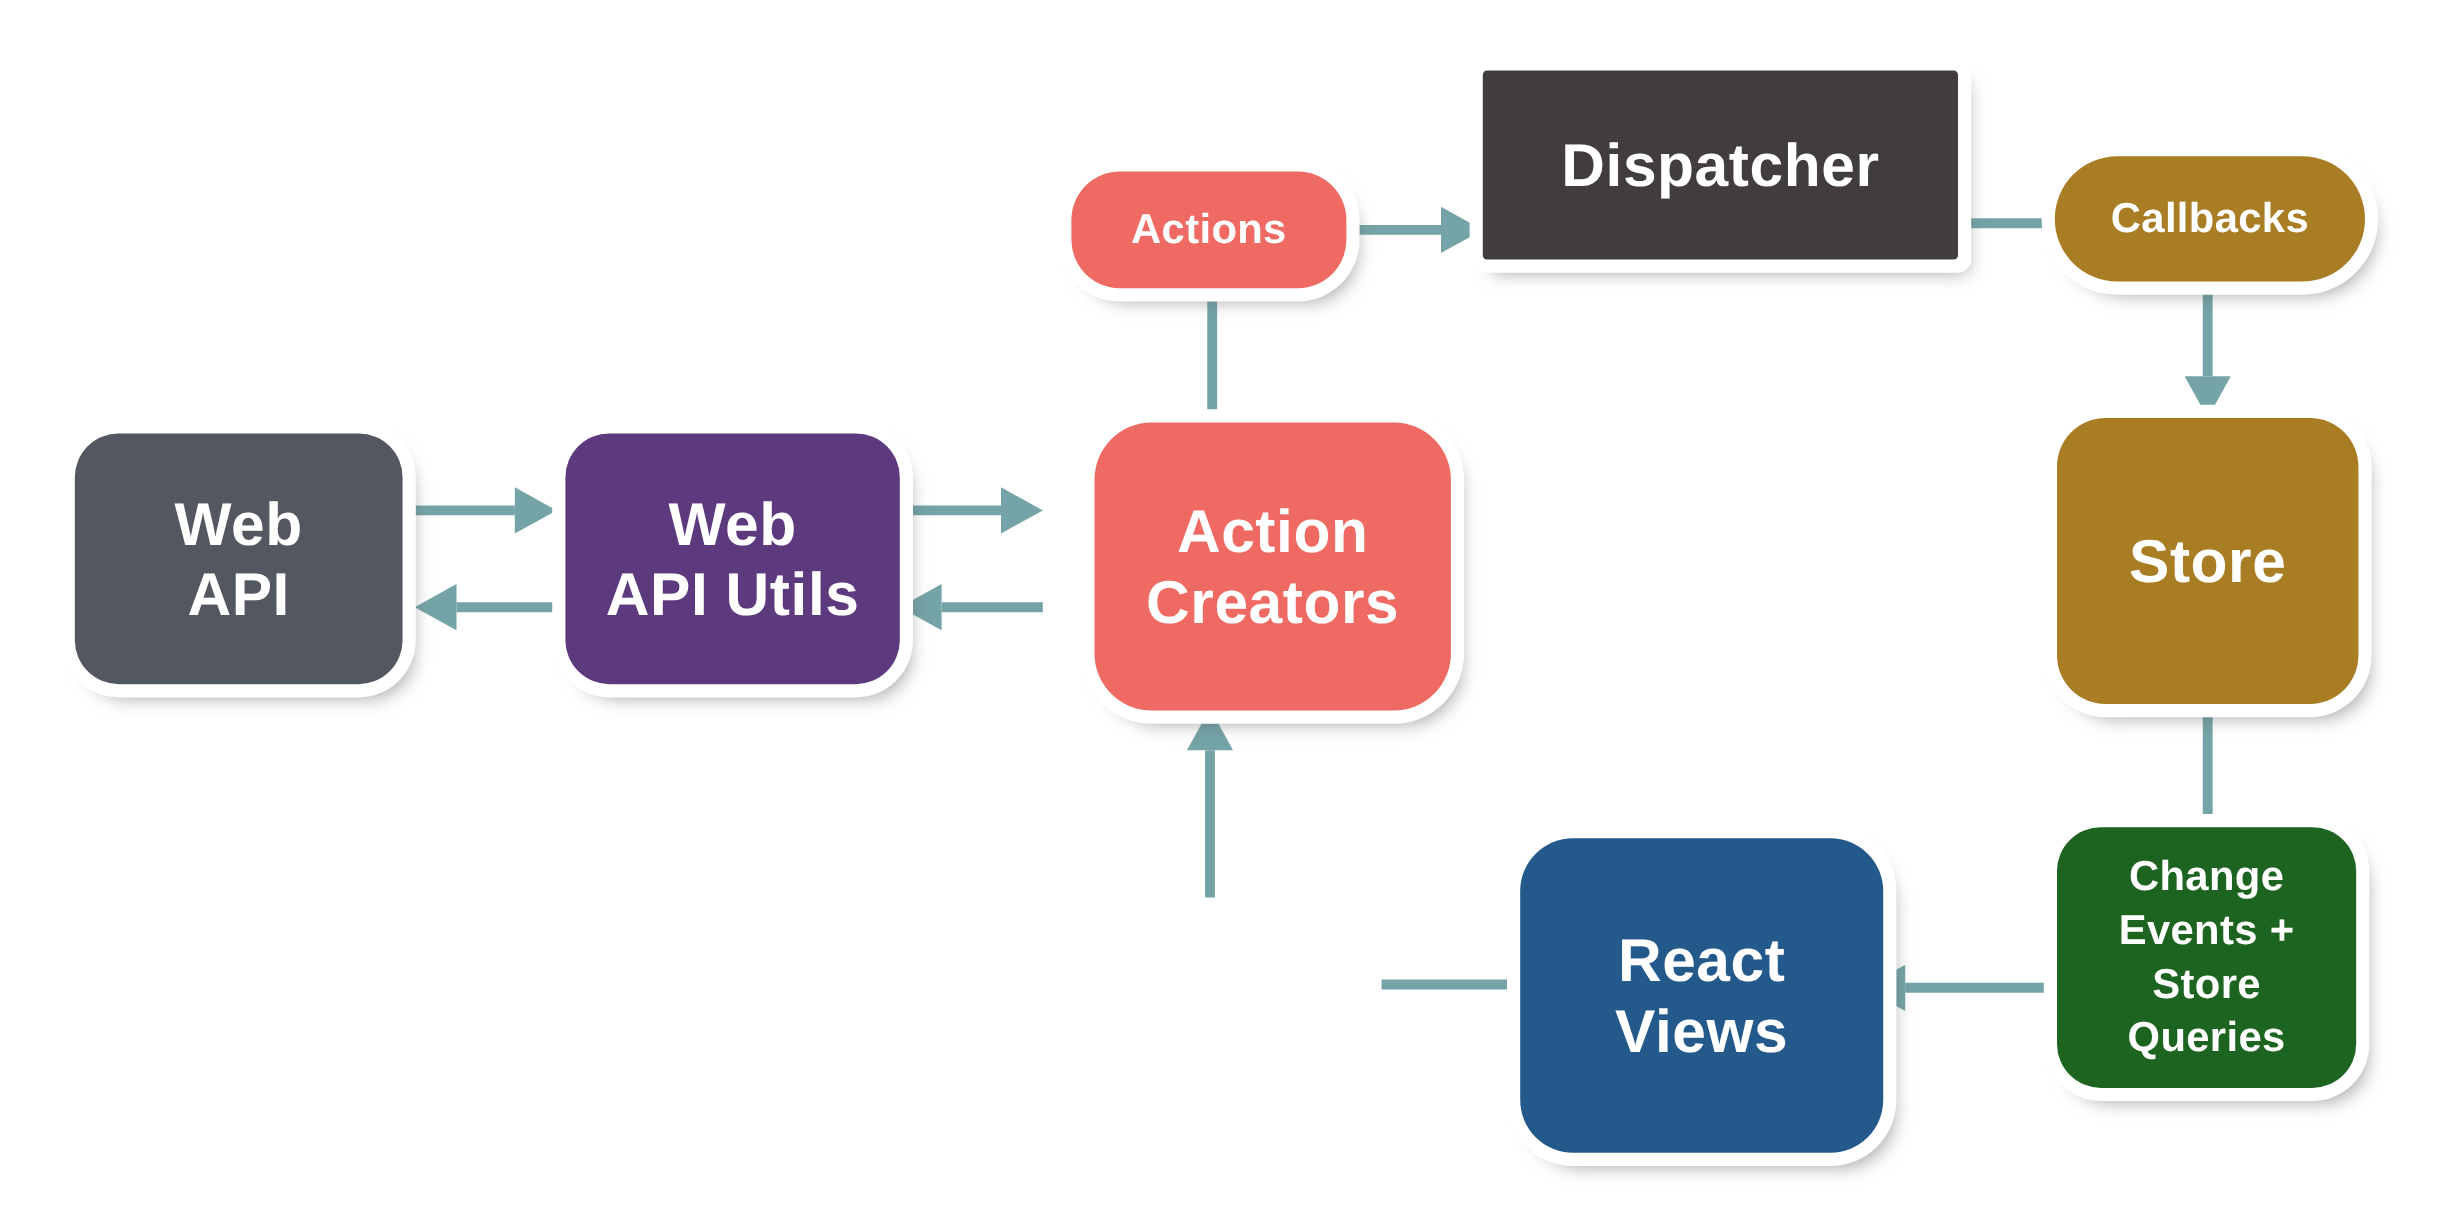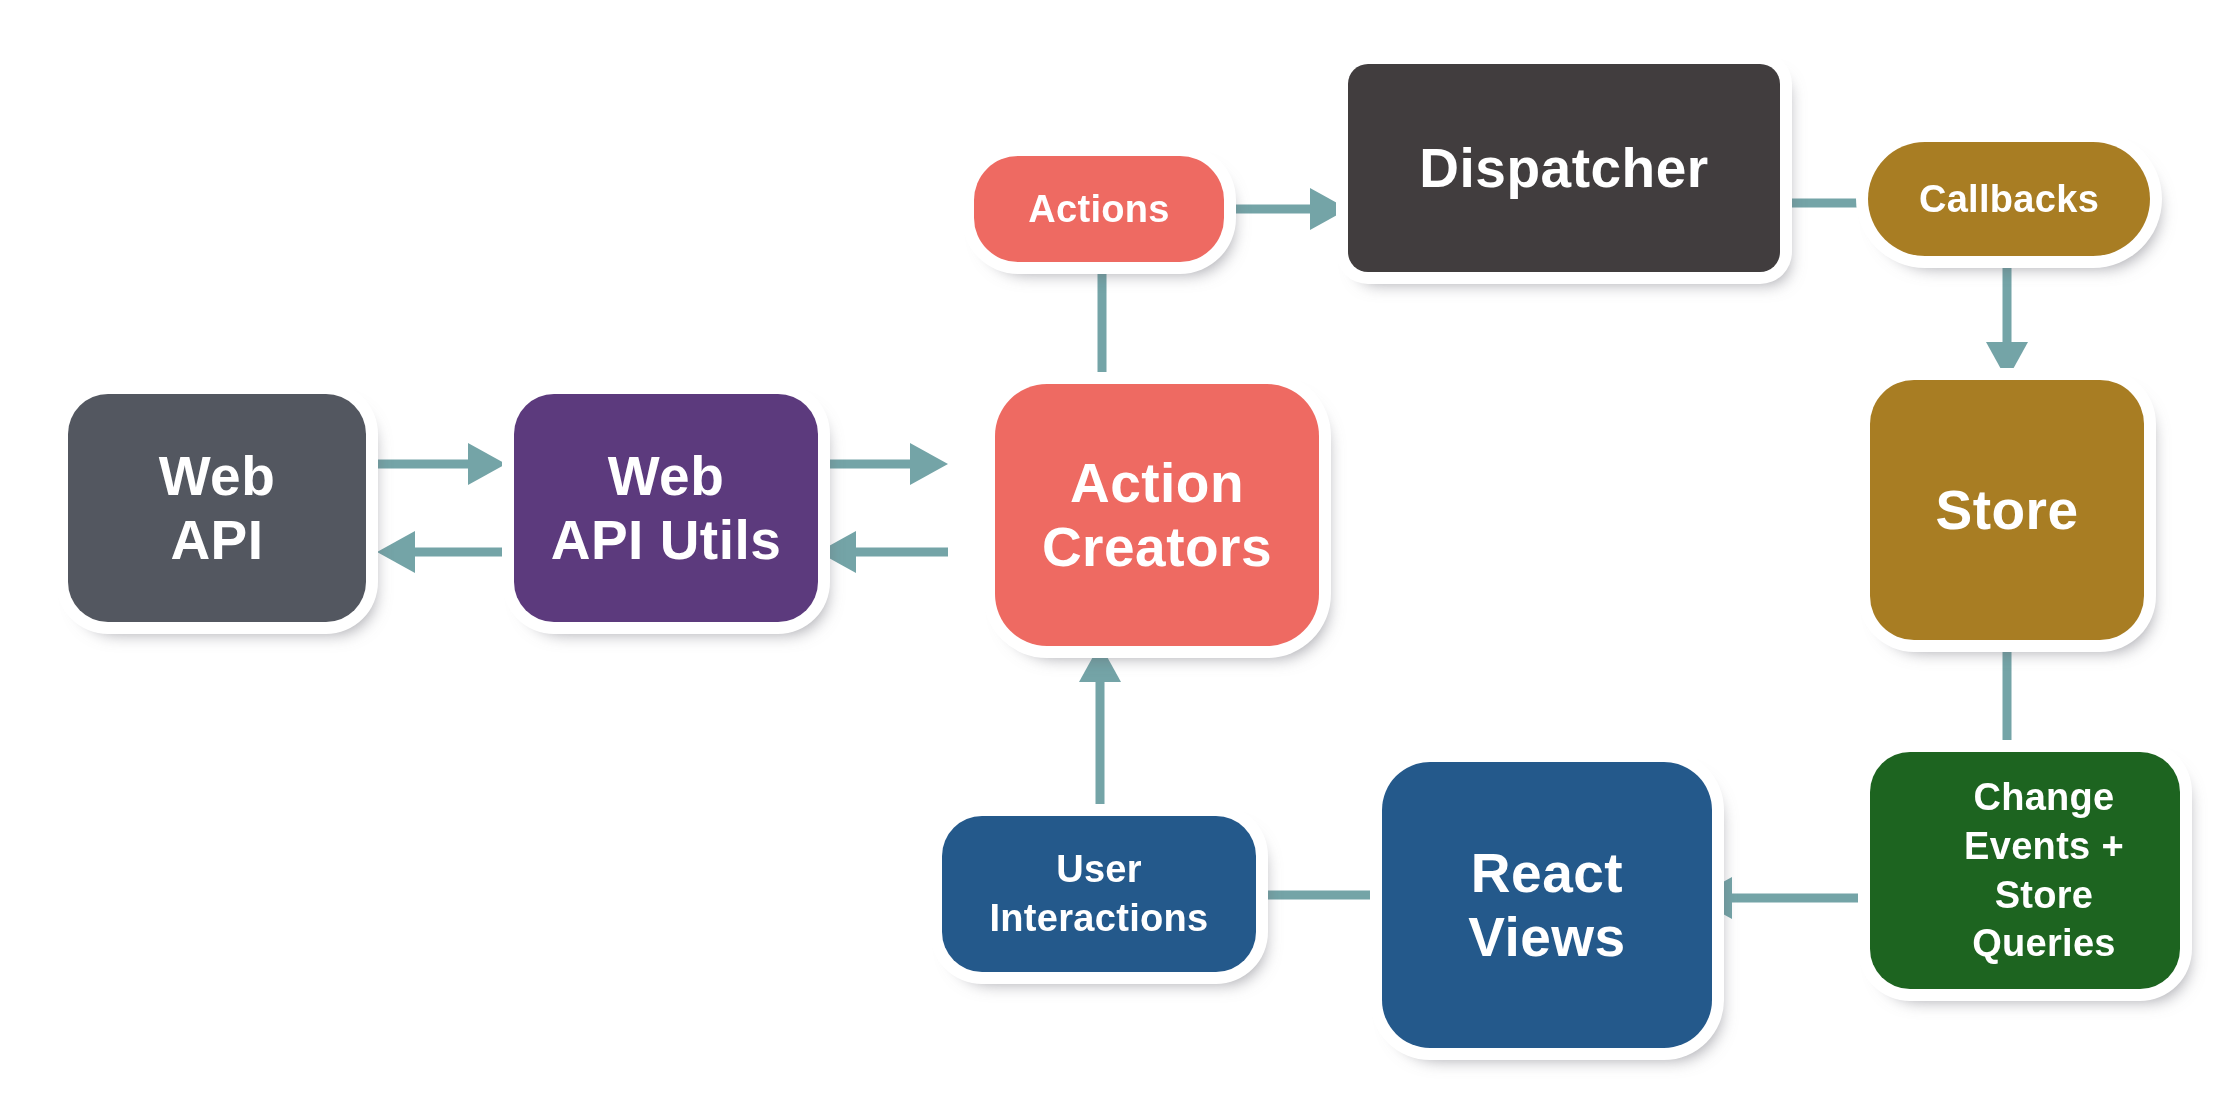--- a/index.html
+++ b/index.html
@@ -18,24 +18,24 @@
     color:#ffffff;font-weight:bold;text-align:center;
     white-space:pre-line;
     box-shadow:0 0 0 12px #ffffff, 9px 12px 16px rgba(95,95,105,0.55);
   }
   .font-lg{font-size:55px;line-height:1.17;letter-spacing:0.5px;}
   .font-sm{font-size:38px;line-height:1.28;letter-spacing:0.3px;}
   .node-web-api          {left:68px;  top:394px; width:298px; height:228px; border-radius:40px;}
   .node-web-api-utils    {left:514px; top:394px; width:304px; height:228px; border-radius:40px;}
   .node-action-creators  {left:948px; top:384px; width:324px; height:262px; border-radius:52px;margin-left:47px;}
   .node-actions          {left:974px; top:156px; width:250px; height:106px; border-radius:44px;}
-  .node-dispatcher       {left:1348px;top:64px;  width:432px; height:208px; border-radius:20px;}
+  .node-dispatcher       {left:1348px;top:64px;  width:432px; height:172px; border-radius:4px;}
   .node-callbacks        {left:1868px;top:142px; width:282px; height:114px; border-radius:57px;}
   .node-store            {left:1870px;top:380px; width:274px; height:260px; border-radius:44px;}
-  .node-change-events    {left:1870px;top:752px; width:272px; height:237px; border-radius:40px;padding-left:38px;}
+  .node-change-events    {left:1870px;top:752px; width:272px; height:237px; border-radius:40px;}
   .node-react-views      {left:1382px;top:762px; width:330px; height:286px; border-radius:48px;}
   .node-user-interactions{left:942px; top:816px; width:314px; height:156px; border-radius:40px;}
 </style>
 </head>
 <body>
 
 <div class="canvas">
 
   <svg class="connector-layer" viewBox="0 0 2232 1114">
     <g>
@@ -120,18 +120,14 @@
 Events +
 Store
 Queries</span>
   </div>
 
   <div class="node node-react-views font-lg" style="background-color: rgb(36, 89, 139);">
     <span>React
 Views</span>
   </div>
 
-  <div class="node node-user-interactions font-sm" style="background-color: rgb(36, 89, 139);">
-    <span>User
-Interactions</span>
-  </div>
 
 </div>
 
 </body></html>

